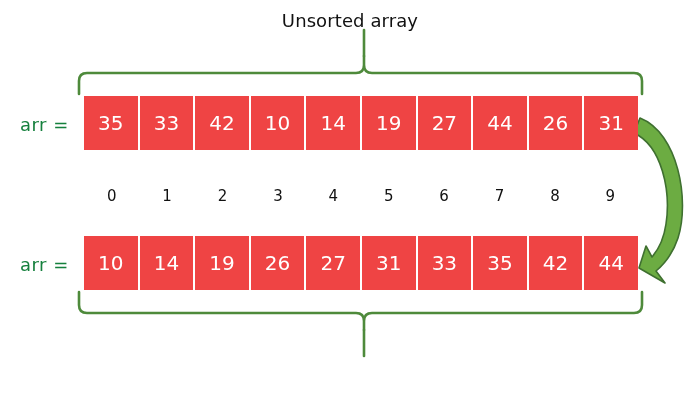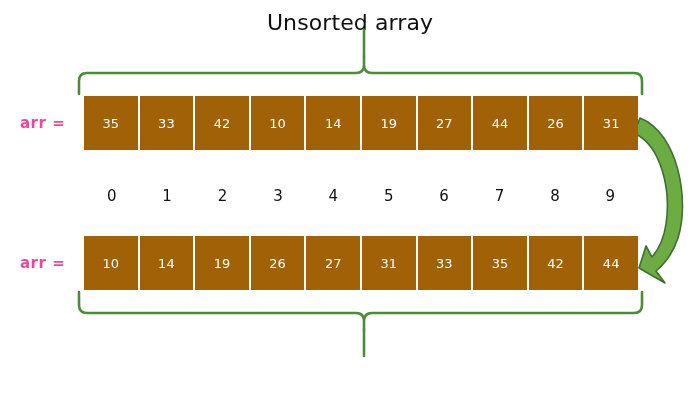--- a/index.html
+++ b/index.html
@@ -21,54 +21,54 @@
     left: 0;
     top: 0;
     width: 700px;
     height: 400px;
   }
 
   .caption {
     position: absolute;
     width: 100%;
     text-align: center;
-    font-size: 22px;
+    font-size: 18px;
     color: #111111;
     letter-spacing: 0.1px;
     white-space: nowrap;
   }
   #caption-top   { top: 10px;  left: 0; }
   #caption-bottom{ top: 366px; left: 0; }
 
   .arr-label {
     position: absolute;
-    font-size: 15px;
-    font-weight: bold;
-    color: #ec4899;
+    font-size: 18px;
+    font-weight: normal;
+    color: #15803d;
     letter-spacing: 0.5px;
     white-space: nowrap;
   }
   #arr-label-top    { left: 20px; top: 114px; }
   #arr-label-bottom { left: 20px; top: 254px; }
 
   .array-row {
     position: absolute;
     left: 84px;
     display: flex;
     width: 554px;
     height: 54px;
   }
   #array-unsorted { top: 96px; }
   #array-sorted   { top: 236px; }
 
   .cell {
     flex: 1 1 0;
-    background: #a16207;
+    background: #ef4444;
     color: #ffffff;
-    font-size: 13px;
+    font-size: 20px;
     display: flex;
     align-items: center;
     justify-content: center;
     border-right: 2px solid #ffffff;
     box-sizing: border-box;
   }
   .cell:last-child { border-right: none; }
 
   #index-row {
     position: absolute;

